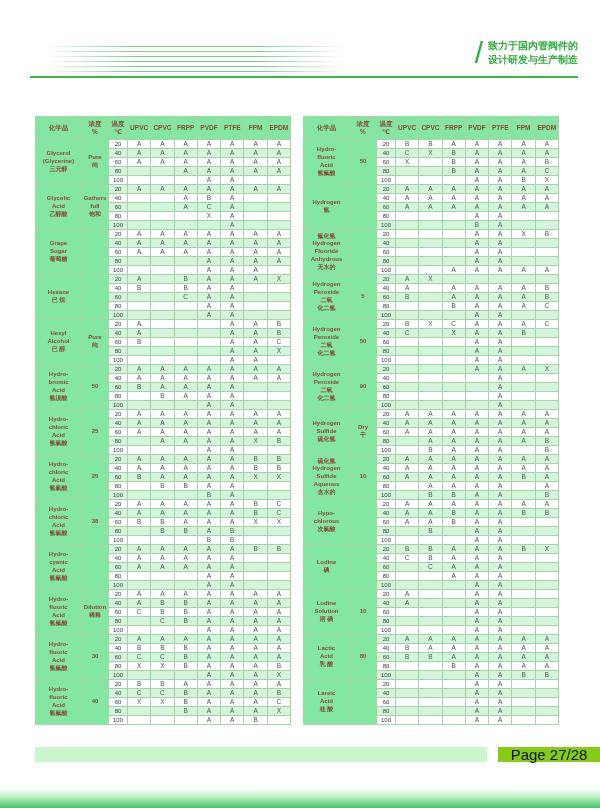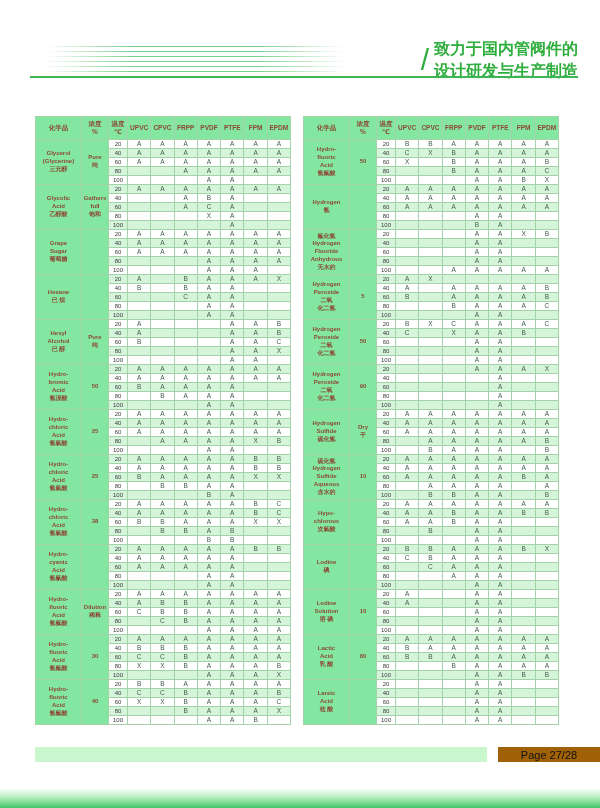--- a/index.html
+++ b/index.html
@@ -7,21 +7,21 @@
         font-family:"Liberation Sans","DejaVu Sans",sans-serif;}
   
   .hdr-stripes{position:absolute;left:45px;top:46px;width:300px;height:26px;
     background:
       linear-gradient(to right,#ffffff 0%,rgba(255,255,255,0.15) 30%,rgba(255,255,255,0.15) 70%,#ffffff 100%),
       repeating-linear-gradient(to bottom,#5ec873 0 1px,rgba(255,255,255,0) 1px 5px);}
   .slogan{position:absolute;left:118px;top:50px;font-size:13px;font-weight:bold;color:#1a1a1a;
           white-space:pre;letter-spacing:1px;}
   .tagline{position:absolute;right:22px;top:38px;display:flex;align-items:center;color:#2fae3e;}
   .tagline .slash{font-size:30px;font-weight:400;margin-right:5px;line-height:30px;}
-  .tagline .tl-text{font-size:16px;font-weight:bold;line-height:1.4;}
+  .tagline .tl-text{font-size:10px;font-weight:bold;line-height:1.4;}
   .rule{position:absolute;left:30px;right:22px;top:76px;height:2px;background:#3db554;}
   
   .tables{position:absolute;left:35px;top:116px;display:flex;gap:12px;}
   table.rtable{border-collapse:collapse;width:256px;table-layout:fixed;
                border:1.5px solid #83b78c;}
   table.rtable th,table.rtable td{border:1px solid #a4d2a9;padding:0;text-align:center;
                overflow:hidden;}
   table.rtable th{background:#84e7a1;color:#8b4a35;font-size:6.5px;font-weight:bold;
                height:22px;line-height:1.25;}
   table.rtable th:nth-child(1){width:45px;}
@@ -29,22 +29,22 @@
   table.rtable th:nth-child(3){width:18px;}
   table.rtable tbody tr{height:9px;}
   table.rtable tbody tr:nth-child(even) td{background:#d4f5d9;}
   table.rtable tbody tr:nth-child(odd) td{background:#ffffff;}
   table.rtable td.chem,table.rtable td.conc{background:#84e7a1 !important;color:#8b4a35;
                font-size:6px;line-height:1.3;font-weight:bold;}
   table.rtable td.temp{font-size:6px;color:#3a3a3a;line-height:8px;}
   table.rtable td.val{font-size:6.5px;color:#3f5c49;line-height:8px;}
   
   .foot-bar-left{position:absolute;left:35px;top:747px;width:452px;height:15px;background:#c9f6cd;}
-  .foot-bar-right{position:absolute;left:498px;top:747px;right:0;height:15px;background:#a16207;
-      display:flex;align-items:center;justify-content:center;font-size:11px;color:#111;}
+  .foot-bar-right{position:absolute;left:498px;top:747px;right:0;height:15px;background:#84cc16;
+      display:flex;align-items:center;justify-content:center;font-size:15px;color:#111;}
   .bottom-strip{position:absolute;left:0;right:0;bottom:0;height:20px;
       background:linear-gradient(to bottom,#ffffff 0%,#b9f0c2 45%,#43c565 100%);}
 </style>
 </head>
 <body>
 
 <div class="page">
 
   <div class="hdr-stripes"></div>
 

